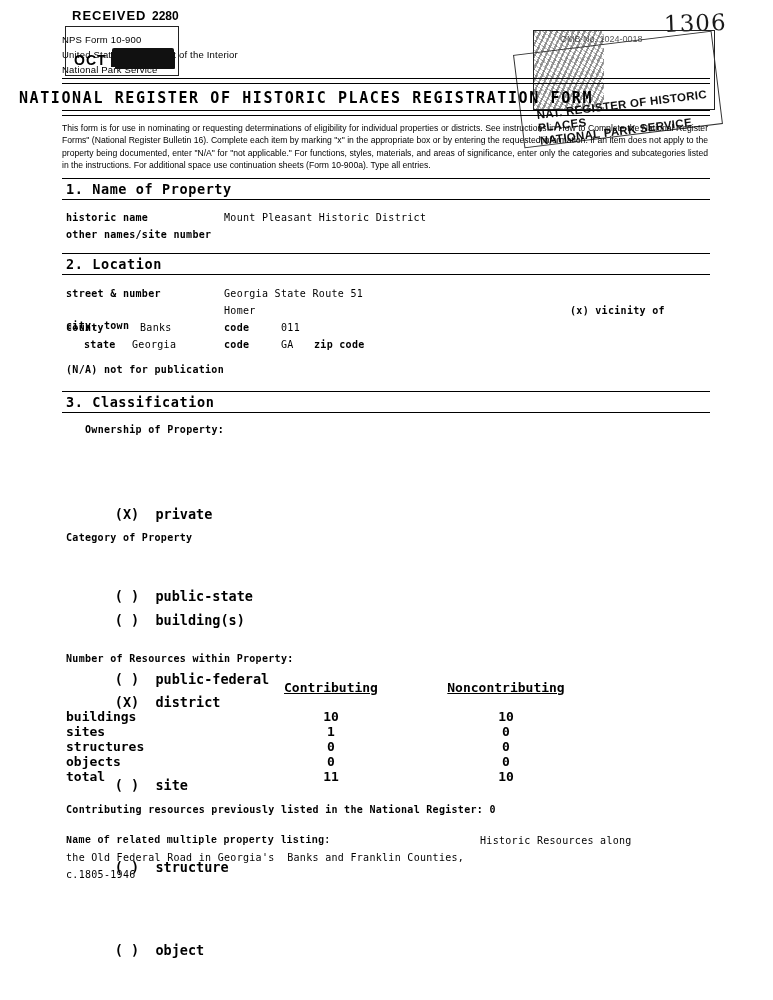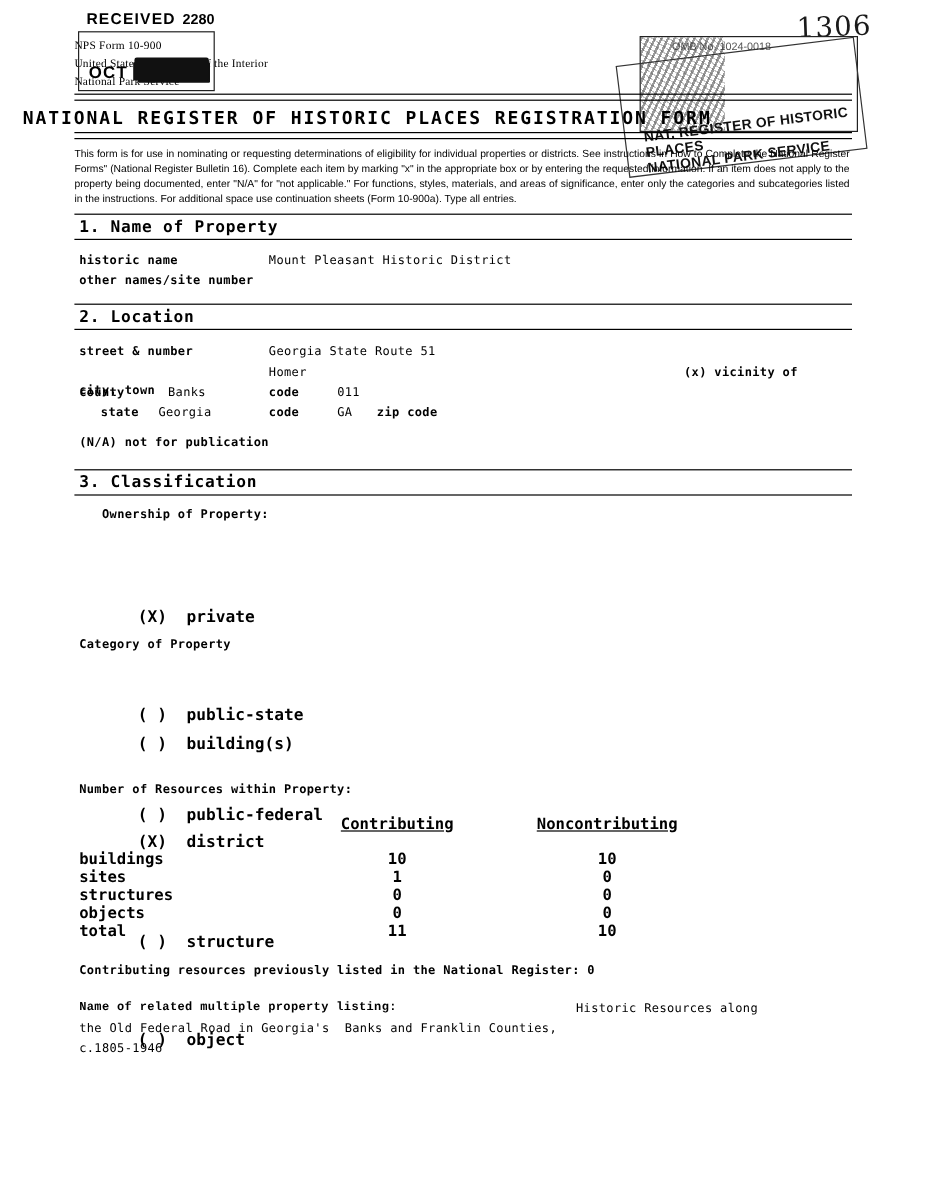--- a/index.html
+++ b/index.html
@@ -19,21 +19,21 @@
     position: relative;
     width: 773px;
     height: 1000px;
     background: #fff;
   }
   
   .nps-header {
     position: absolute;
     left: 62px;
     top: 32px;
-    font-family: Liberation Serif, serif;
+    font-family: Liberation Sans, sans-serif;
     font-size: 9.5px;
     line-height: 15px;
     letter-spacing: 0.2px;
   }
   .omb {
     position: absolute;
     left: 560px;
     top: 34px;
     font-family: "Liberation Sans", sans-serif;
     font-size: 9px;
@@ -306,20 +306,23 @@
   <div class="mono b" style="left:66px; top:532px;">Category of Property</div>
 
   <div class="block b" style="left:66px; top:562px;">
     <div>
       <span>( )</span><span>  </span><span>building(s)</span>
     </div>
     <div>
       <span>(X)</span><span>  </span><span>district</span>
     </div>
     <div>
+      <span>( )</span><span>  </span><span>site</span>
+    </div>
+    <div>
       <span>( )</span><span>  </span><span>structure</span>
     </div>
     <div>
       <span>( )</span><span>  </span><span>object</span>
     </div>
   </div>
 
   <div class="mono b" style="left:66px; top:653px;">Number of Resources within Property:</div>
 
   <table class="resource-table">

